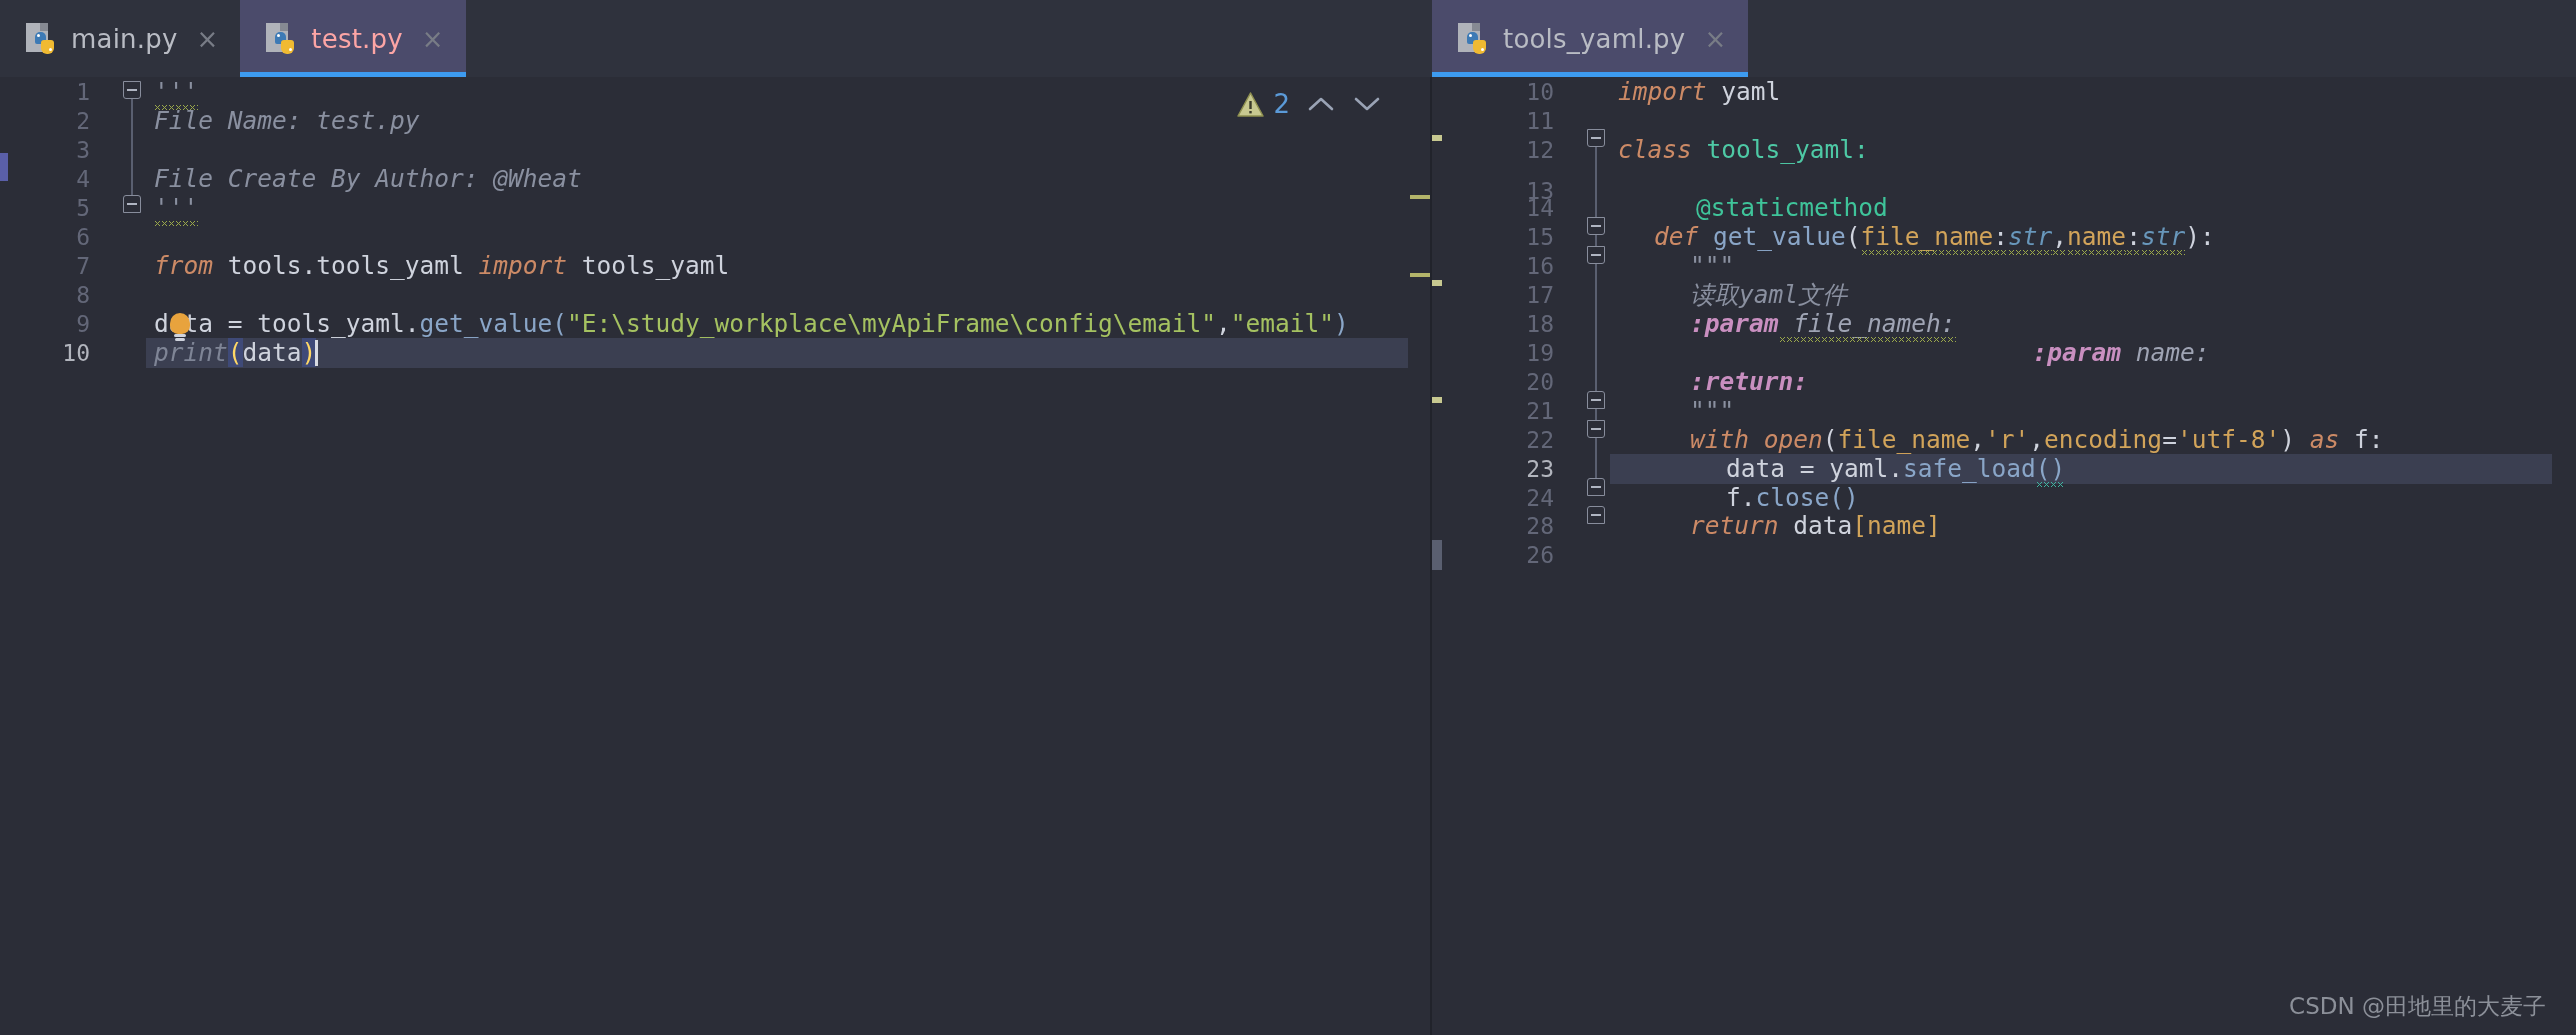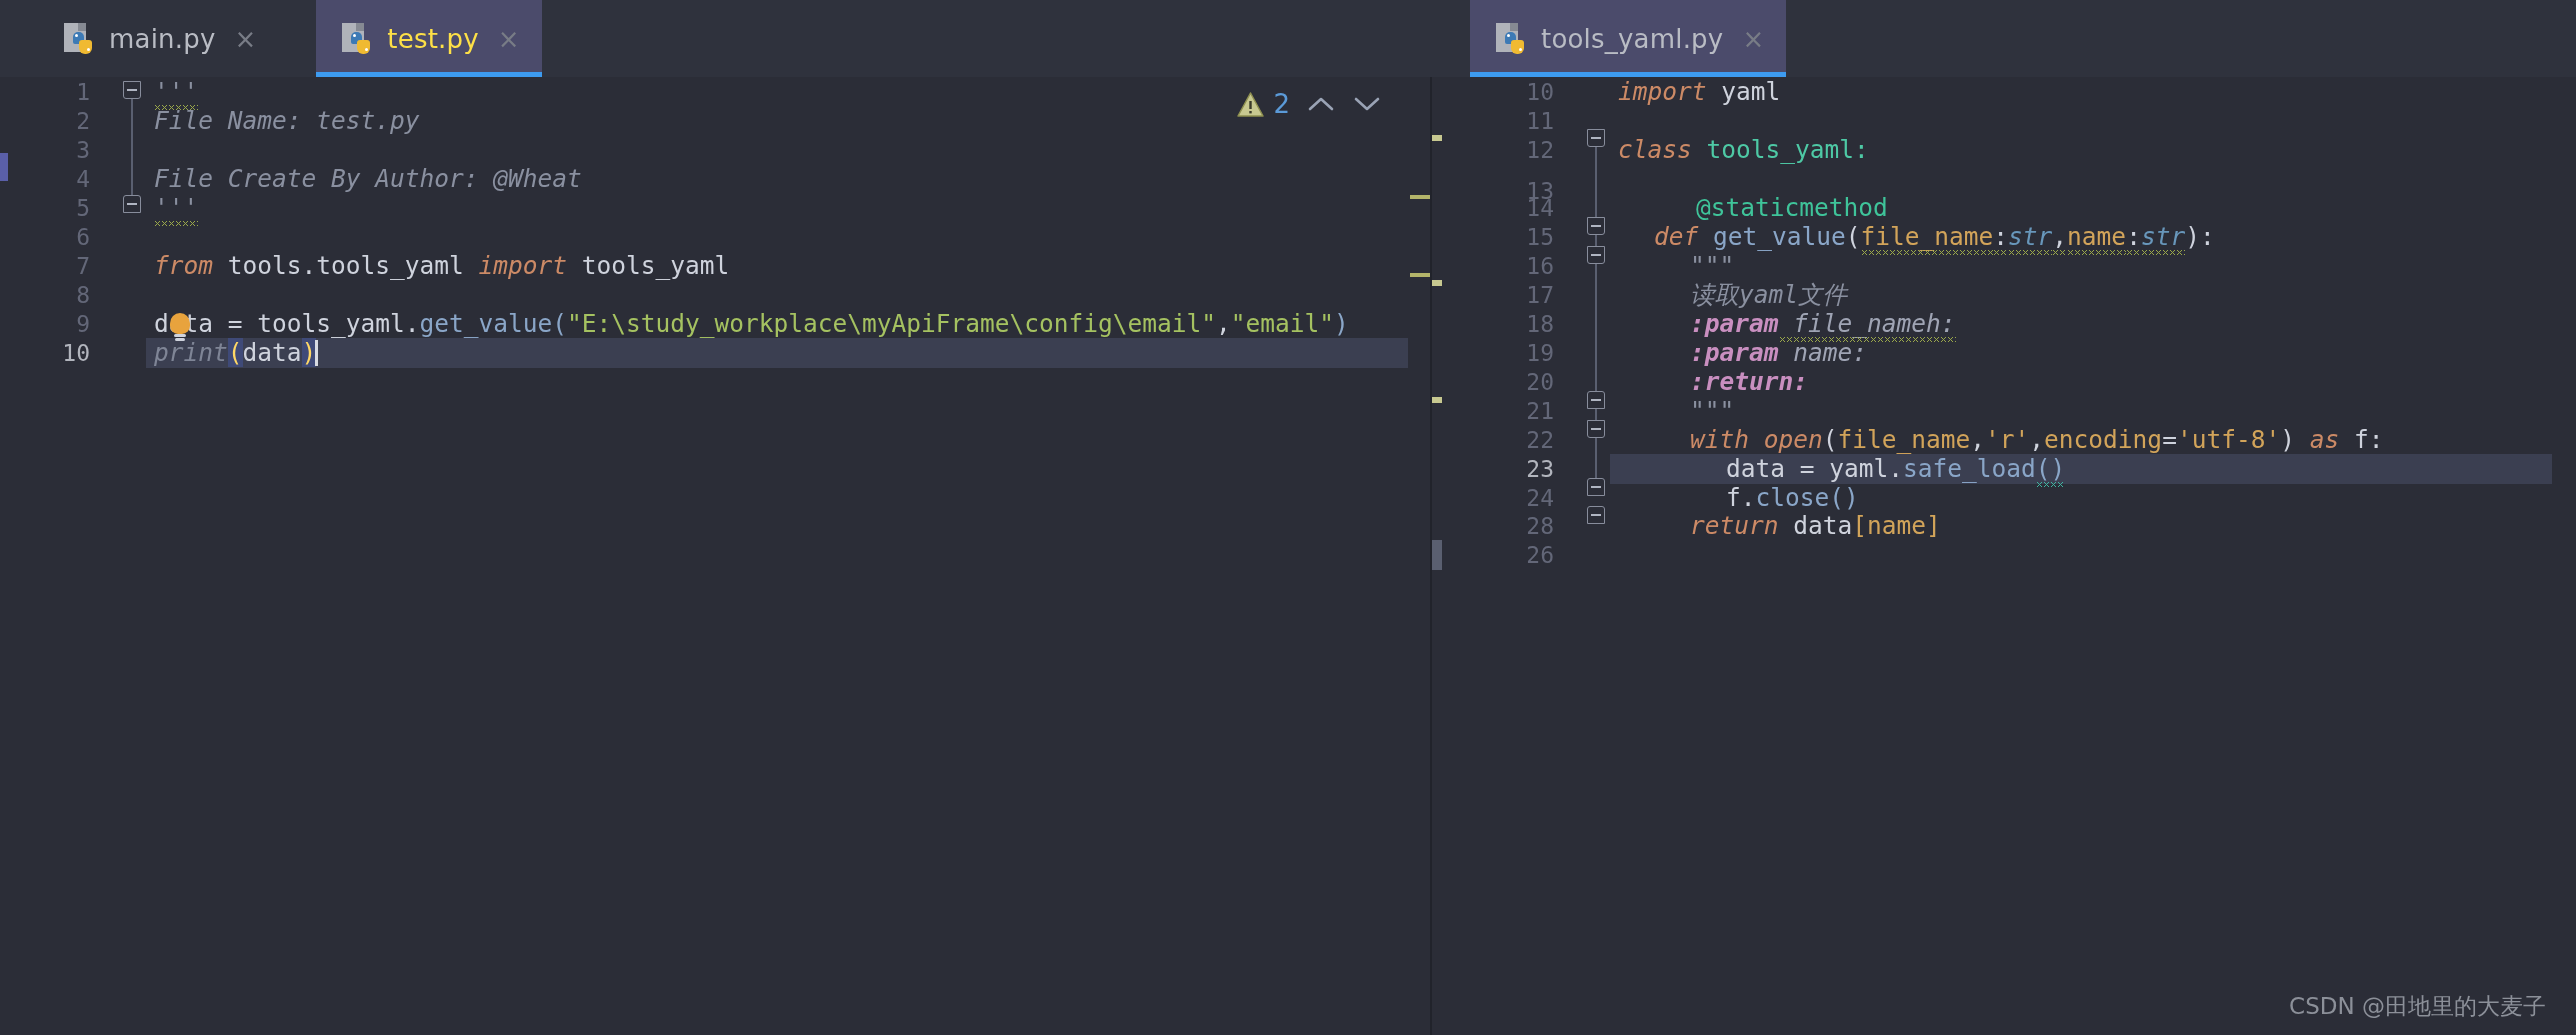--- a/index.html
+++ b/index.html
@@ -33,40 +33,39 @@
 
   .tab {
     display: flex;
     align-items: center;
     padding: 0 22px 0 26px;
     gap: 15px;
     height: 77px;
     position: relative;
     background: transparent;
     cursor: default;
-    margin-left: 38px;
   }
   .tab.active {
     background: #4b4b6b;
   }
   .tab.active::after {
     content: "";
     position: absolute;
     left: 0; right: 0; bottom: 0;
     height: 5px;
     background: #3d9bf0;
   }
   .tab-label {
     font-family: "DejaVu Sans", sans-serif;
     font-size: 26px;
     color: #b9bcc4;
     white-space: nowrap;
     letter-spacing: 0.2px;
   }
-  .tab.active .tab-label { color: #fde047; }
+  .tab.active .tab-label { color: #fca5a5; }
   .tab.active.unfocused .tab-label { color: #b9bcc4; }
   .tab-close {
     font-family: "DejaVu Sans", sans-serif;
     font-size: 26px;
     color: #787c86;
     line-height: 1;
     margin-left: 4px;
     user-select: none;
   }
   
@@ -501,21 +500,21 @@
         <div class="line" style="top:116px; padding-left:44px;"><span class="deco">@staticmethod</span></div>
 
         <div class="line" style="top:145px; padding-left:44px;"><span class="kw">def</span><span class="fn"> get_value</span><span class="plain">(</span><span class="param sq">file_name</span><span class="plain sq">:</span><span class="type sq">str</span><span class="plain sq">,</span><span class="param sq">name</span><span class="plain sq">:</span><span class="type sq">str</span><span class="plain">):</span></div>
 
         <div class="line" style="top:174px; padding-left:80px;"><span class="doc">"""</span></div>
 
         <div class="line" style="top:203px; padding-left:80px;"><span class="doc">读取yaml文件</span></div>
 
         <div class="line" style="top:232px; padding-left:80px;"><span class="docp">:param</span><span class="docid sq"> file_nameh:</span></div>
 
-        <div class="line" style="top:261px; padding-left:80px;"><span class="docp">:param</span><span class="docid"> name:</span></div>
+        <div class="line" style="top:261px; padding-left:80px;text-align:center;"><span class="docp">:param</span><span class="docid"> name:</span></div>
 
         <div class="line" style="top:290px; padding-left:80px;"><span class="docp">:return:</span></div>
 
         <div class="line" style="top:319px; padding-left:80px;"><span class="doc">"""</span></div>
 
         <div class="line" style="top:348px; padding-left:80px;"><span class="kw">with</span><span class="kw2"> open</span><span class="plain">(</span><span class="param">file_name</span><span class="plain">,</span><span class="param">'r'</span><span class="plain">,</span><span class="param">encoding</span><span class="plain">=</span><span class="param">'utf-8'</span><span class="plain">)</span><span class="kw"> as</span><span class="plain"> f:</span></div>
 
         <div class="line" style="top:377px; padding-left:116px;"><span class="plain">data = </span><span class="plain">yaml.</span><span class="fn">safe_load</span><span class="fn sq cyan">()</span></div>
 
         <div class="line" style="top:406px; padding-left:116px;"><span class="plain">f.</span><span class="fn">close</span><span class="fn">()</span></div>

